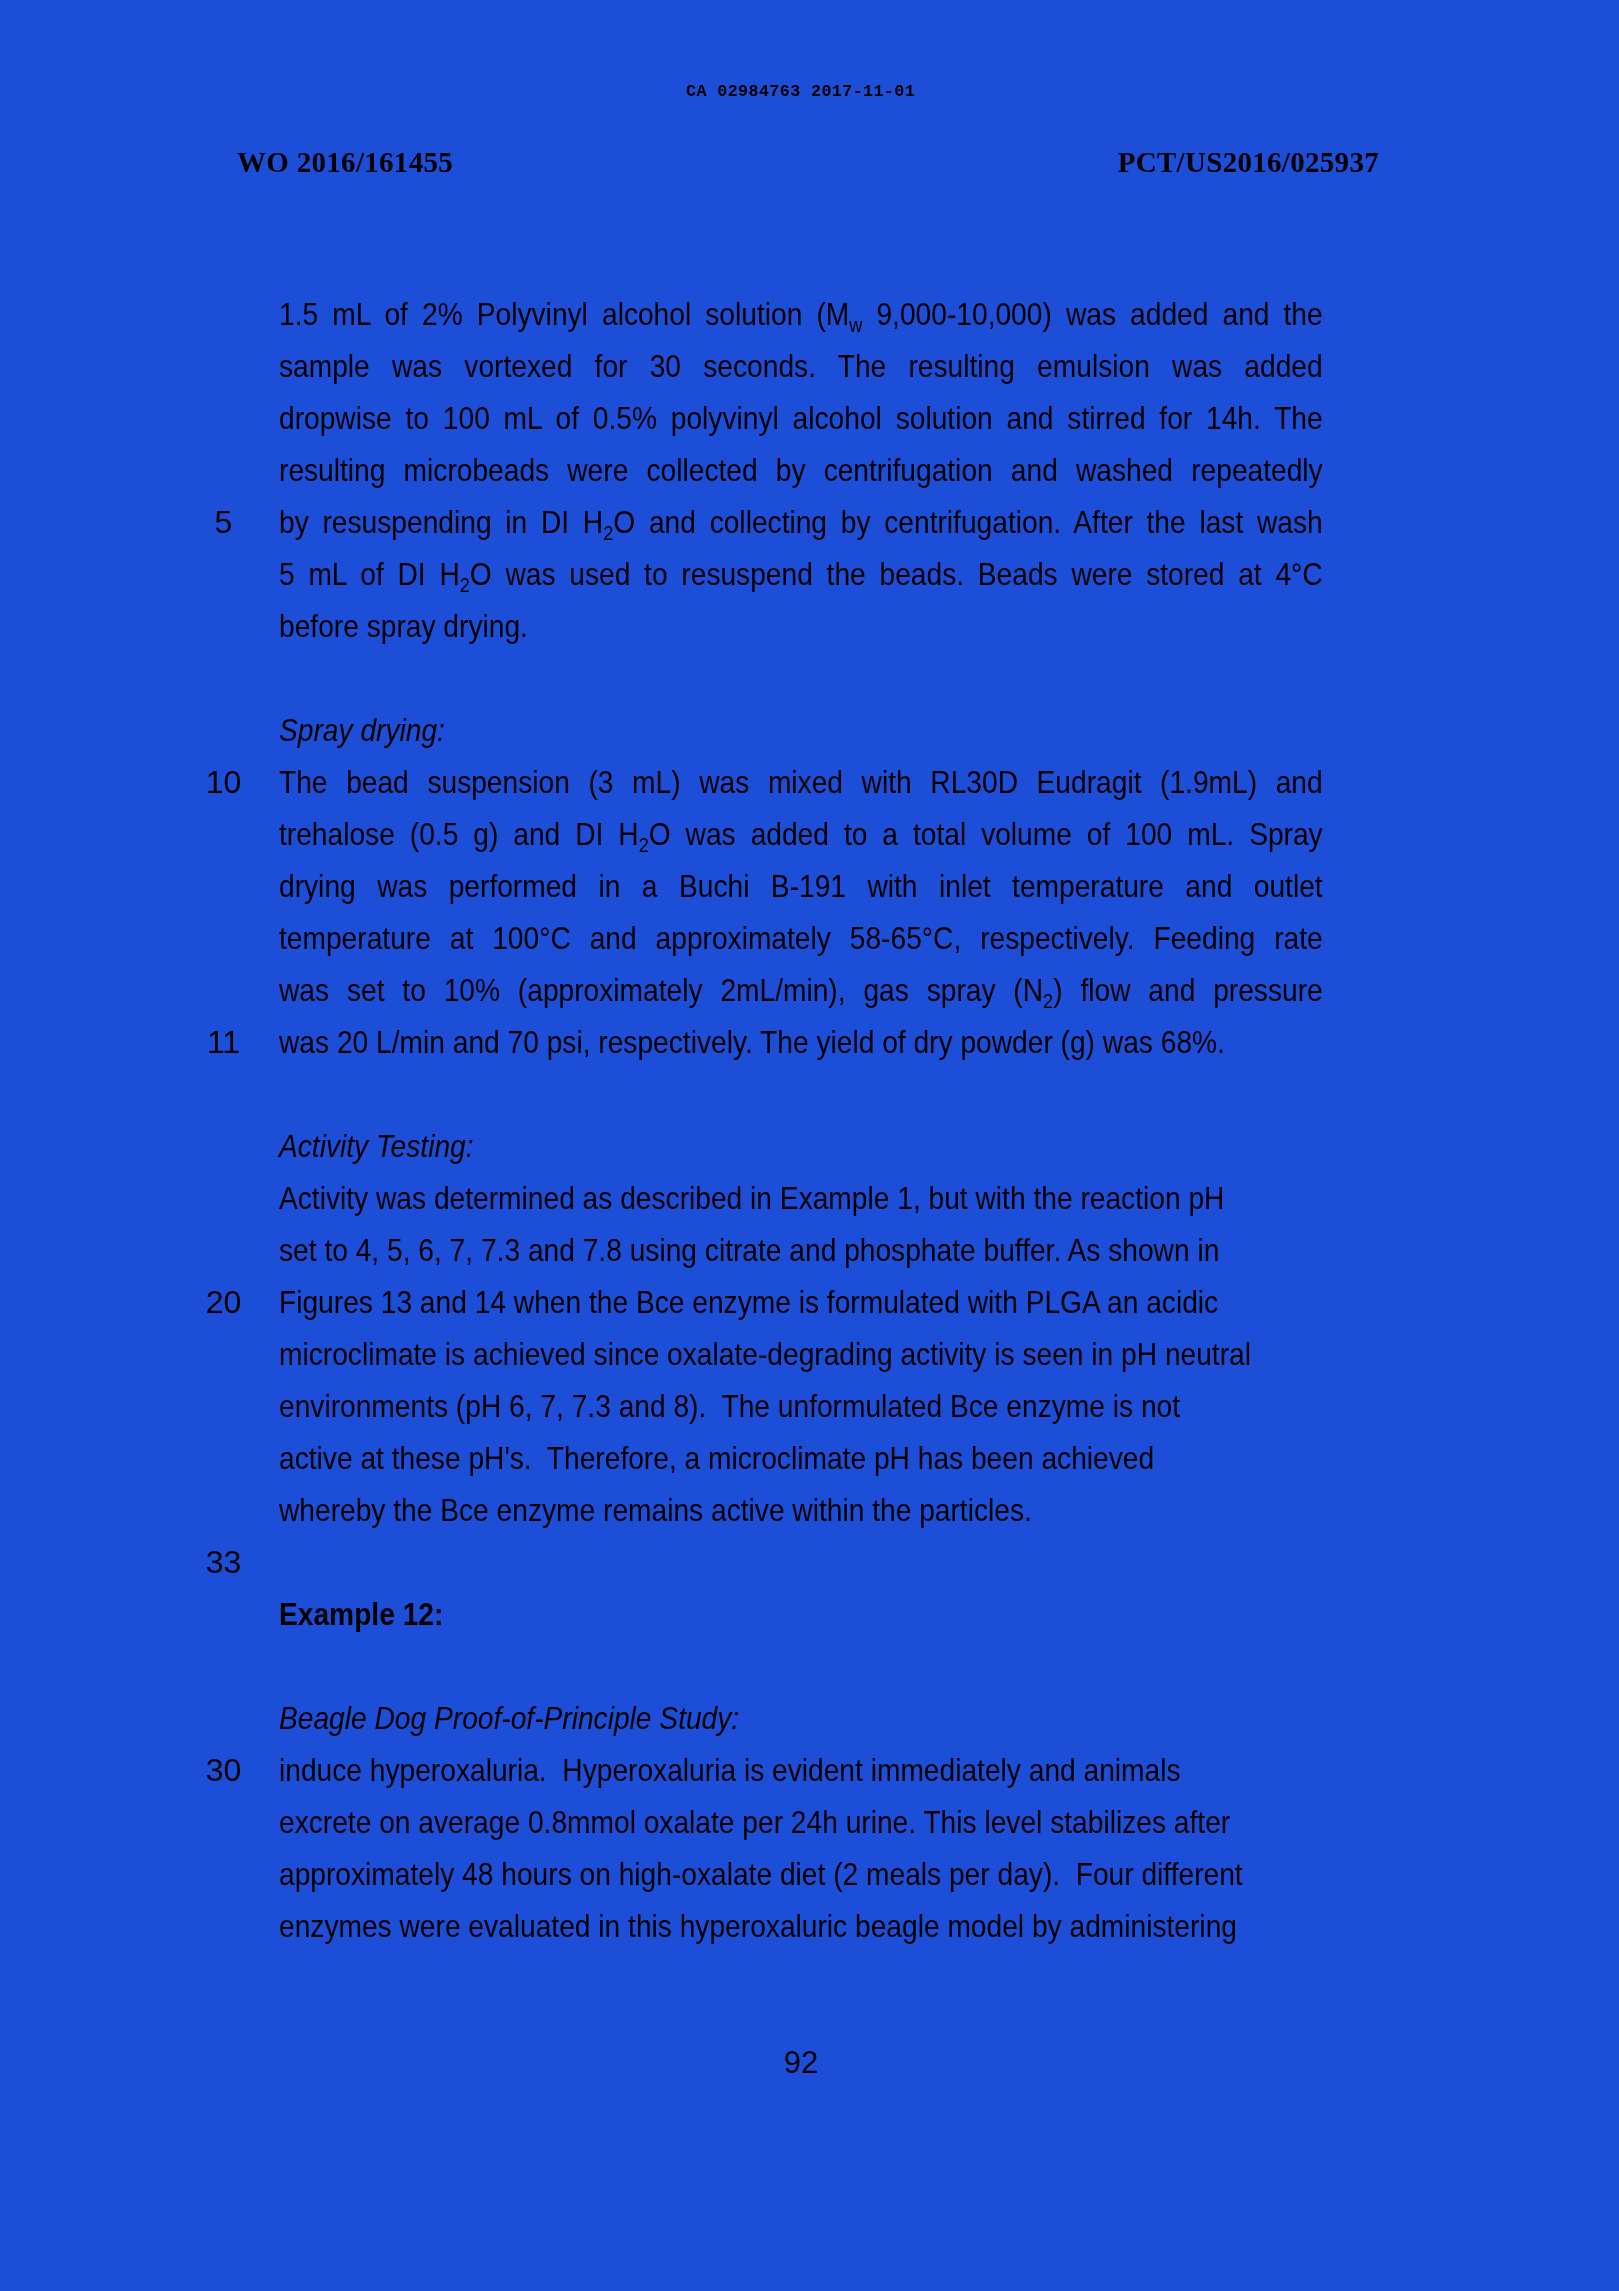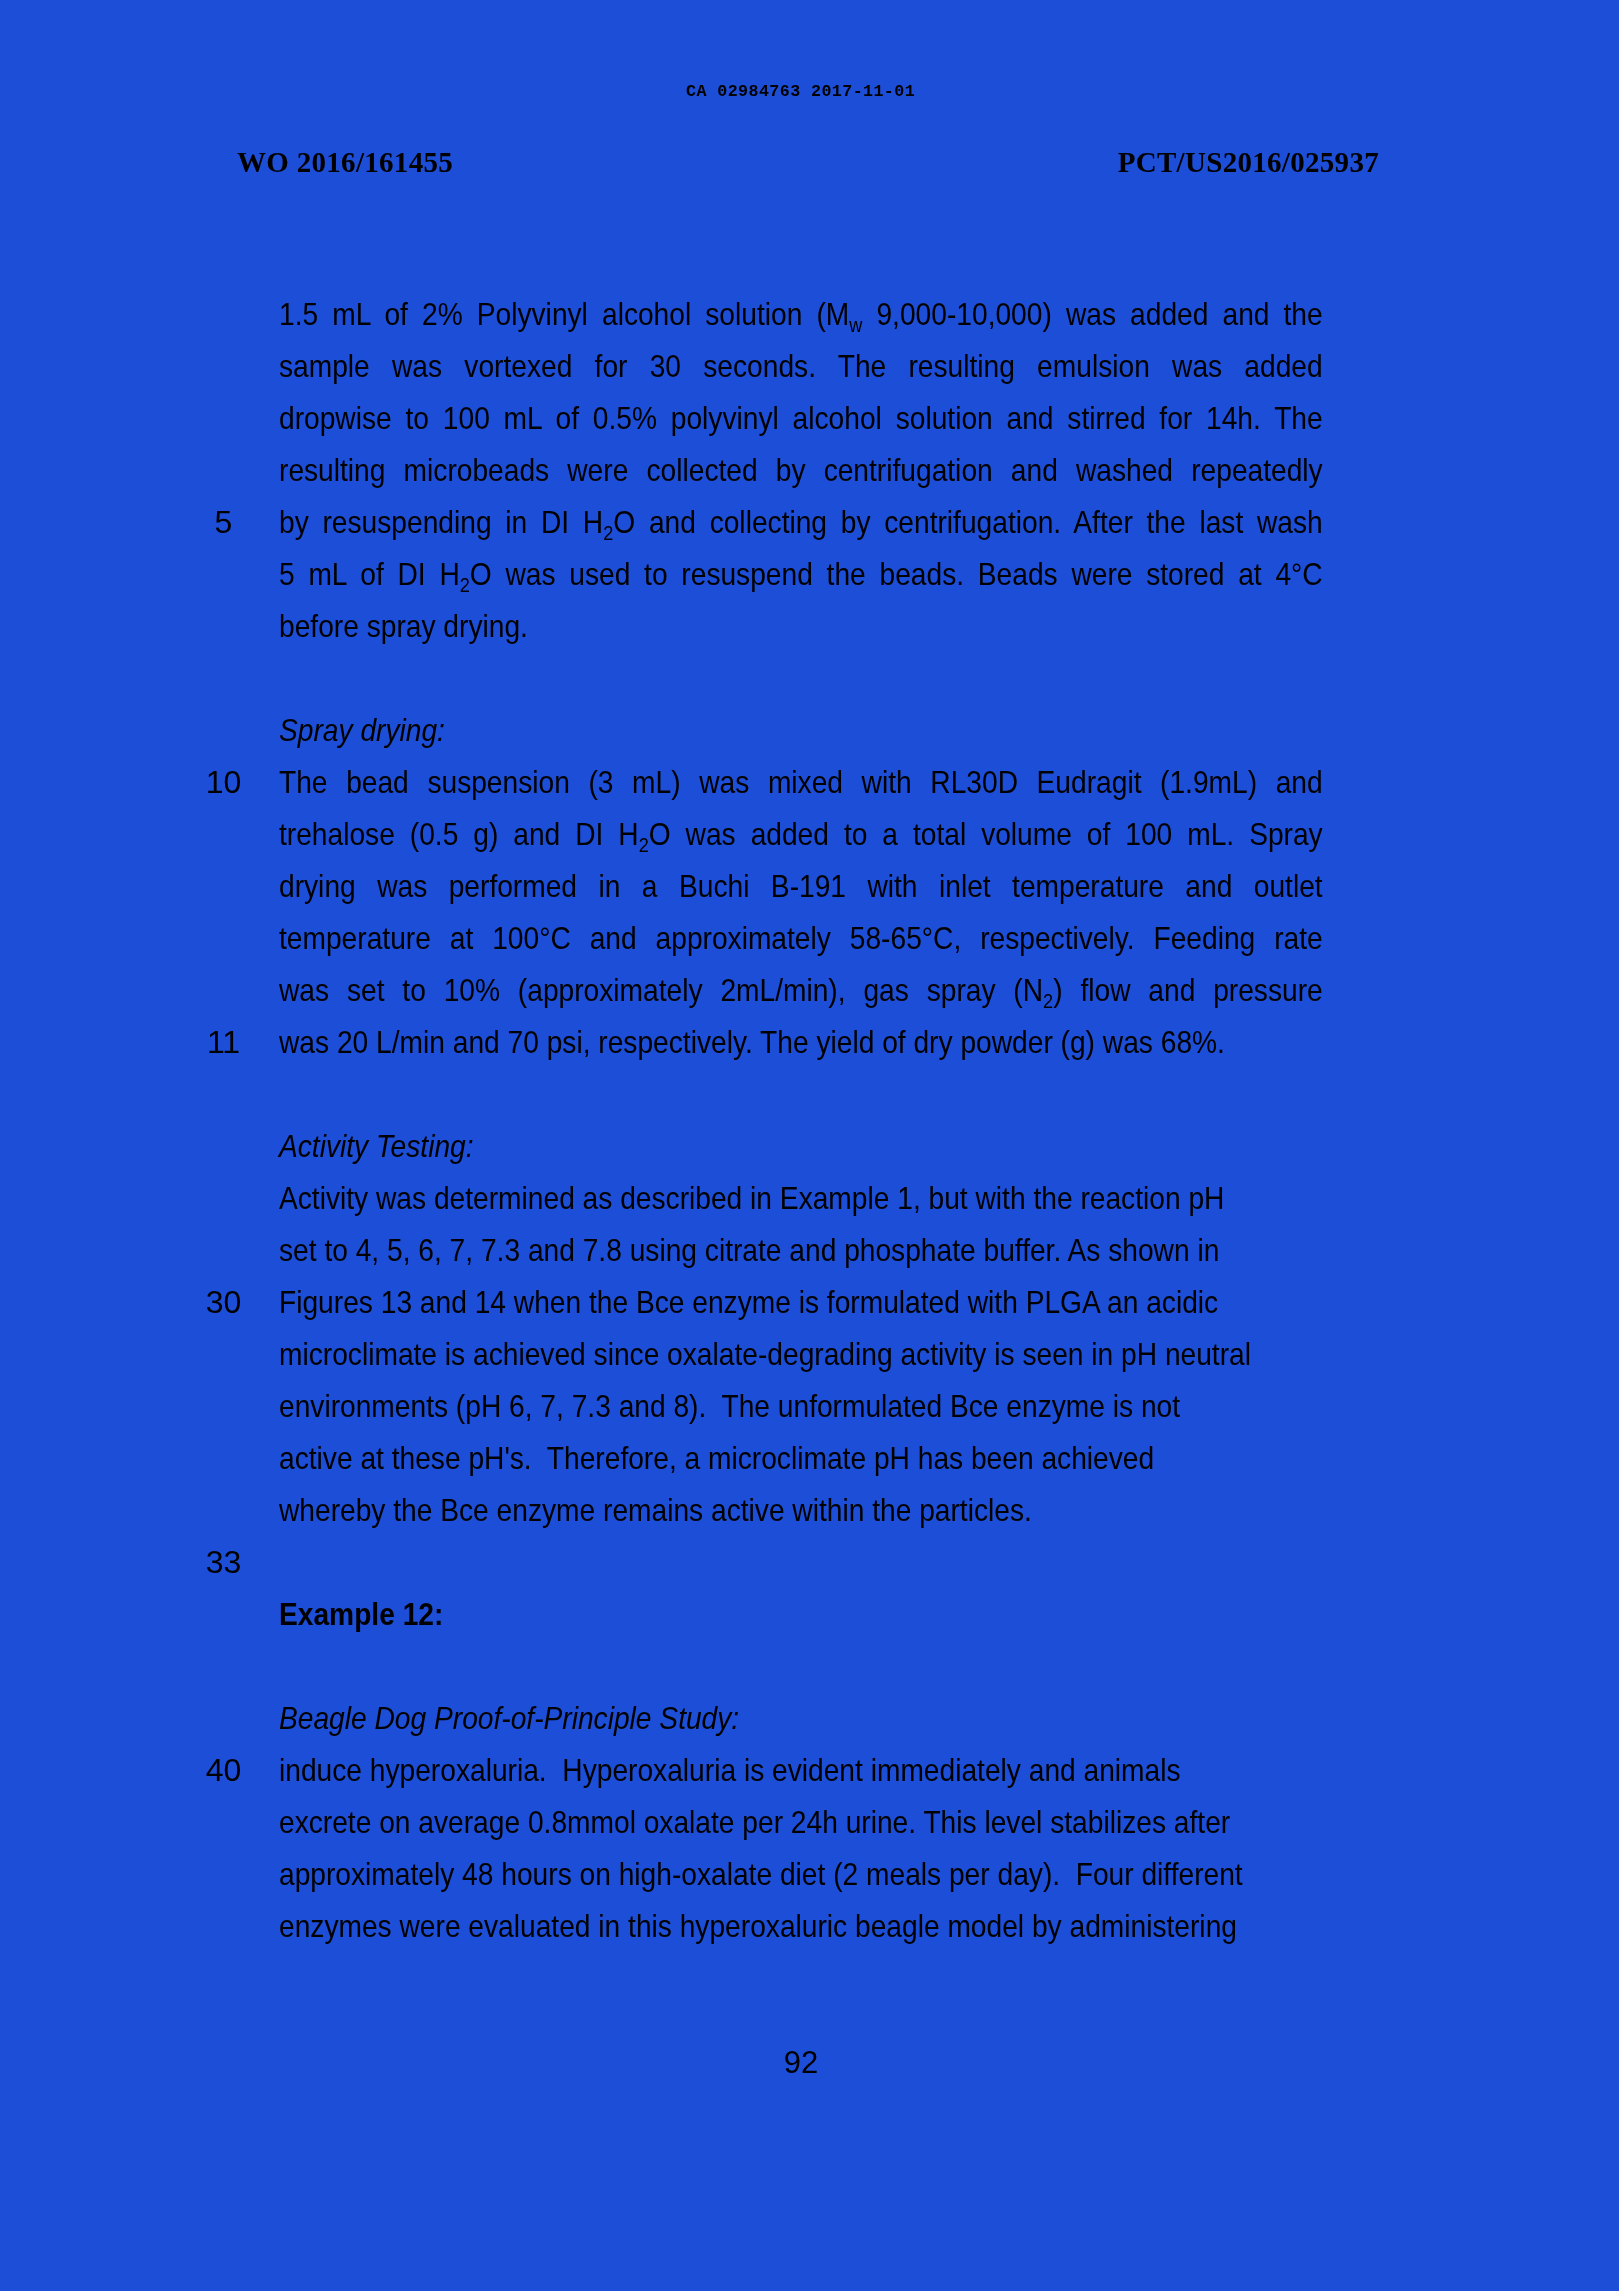--- a/index.html
+++ b/index.html
@@ -157,47 +157,47 @@
       <div class="row">
         <div class="line raw it">Activity Testing:</div>
       </div>
       <div class="row">
         <div class="line raw">Activity was determined as described in Example 1, but with the reaction pH</div>
       </div>
       <div class="row">
         <div class="line raw">set to 4, 5, 6, 7, 7.3 and 7.8 using citrate and phosphate buffer. As shown in</div>
       </div>
       <div class="row">
+        <span class="lnum">20</span>
+        <div class="line raw">Figures 13 and 14 when the Bce enzyme is formulated with PLGA an acidic</div>
+      </div>
+      <div class="row">
+        <div class="line raw">microclimate is achieved since oxalate-degrading activity is seen in pH neutral</div>
+      </div>
+      <div class="row">
+        <div class="line raw">environments (pH 6, 7, 7.3 and 8).  The unformulated Bce enzyme is not</div>
+      </div>
+      <div class="row">
+        <div class="line raw">active at these pH's.  Therefore, a microclimate pH has been achieved</div>
+      </div>
+      <div class="row">
+        <div class="line raw">whereby the Bce enzyme remains active within the particles.</div>
+      </div>
+      <div class="row">
+        <span class="lnum">33</span>
+      </div>
+      <div class="row">
+        <div class="line raw bd">Example 12:</div>
+      </div>
+      <div class="row"></div>
+      <div class="row">
+        <div class="line raw it">Beagle Dog Proof-of-Principle Study:</div>
+      </div>
+      <div class="row">
         <span class="lnum">30</span>
-        <div class="line raw">Figures 13 and 14 when the Bce enzyme is formulated with PLGA an acidic</div>
-      </div>
-      <div class="row">
-        <div class="line raw">microclimate is achieved since oxalate-degrading activity is seen in pH neutral</div>
-      </div>
-      <div class="row">
-        <div class="line raw">environments (pH 6, 7, 7.3 and 8).  The unformulated Bce enzyme is not</div>
-      </div>
-      <div class="row">
-        <div class="line raw">active at these pH's.  Therefore, a microclimate pH has been achieved</div>
-      </div>
-      <div class="row">
-        <div class="line raw">whereby the Bce enzyme remains active within the particles.</div>
-      </div>
-      <div class="row">
-        <span class="lnum">33</span>
-      </div>
-      <div class="row">
-        <div class="line raw bd">Example 12:</div>
-      </div>
-      <div class="row"></div>
-      <div class="row">
-        <div class="line raw it">Beagle Dog Proof-of-Principle Study:</div>
-      </div>
-      <div class="row">
-        <span class="lnum">40</span>
         <div class="line raw">induce hyperoxaluria.  Hyperoxaluria is evident immediately and animals</div>
       </div>
       <div class="row">
         <div class="line raw">excrete on average 0.8mmol oxalate per 24h urine. This level stabilizes after</div>
       </div>
       <div class="row">
         <div class="line raw">approximately 48 hours on high-oxalate diet (2 meals per day).  Four different</div>
       </div>
       <div class="row">
         <div class="line raw">enzymes were evaluated in this hyperoxaluric beagle model by administering</div>

